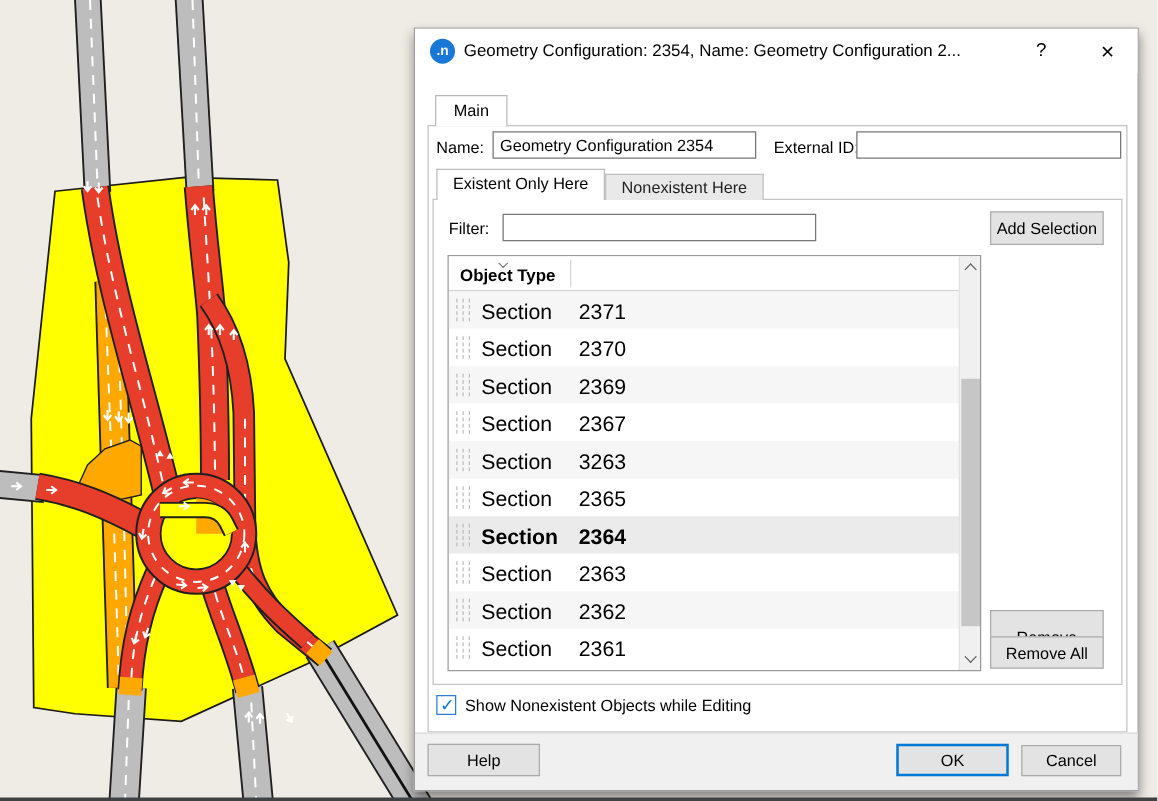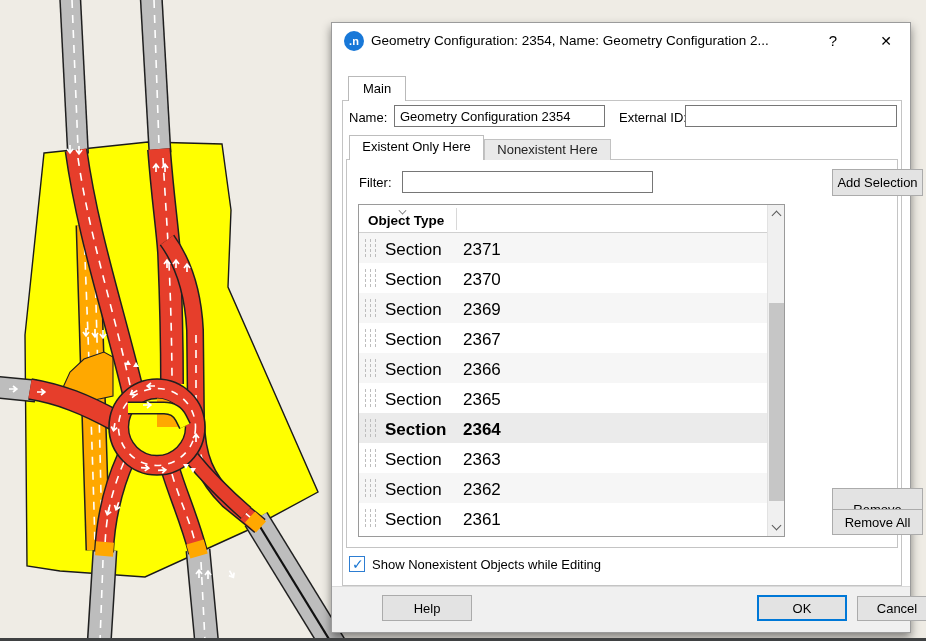--- a/index.html
+++ b/index.html
@@ -58,21 +58,21 @@
   .lbl{position:absolute;white-space:nowrap;}
   .tinput{position:absolute;border:1px solid var(--input-border);background:#fff;height:22px;
     font:13px "Liberation Sans",sans-serif;padding:0 5px;outline:none;}
 
   .tab2{position:absolute;line-height:22px;text-align:center;z-index:3;}
   .tab2.active{left:17px;top:112px;width:135px;height:25px;background:#fff;border:1px solid #BDBDBD;border-bottom:none;}
   .tab2.inactive{left:152px;top:116px;width:127px;height:21px;background:#E9E9E9;border:1px solid #C2C2C2;border-bottom:none;line-height:19px;color:#222;}
   .pane-inner{position:absolute;left:14px;top:136px;width:552px;height:389px;border:1px solid var(--pane-border);background:#fff;}
 
   .btn{position:absolute;background:var(--button-bg);border:1px solid var(--button-border);
-    font:13px "Liberation Sans",sans-serif;text-align:center;cursor:default;display:flex;align-items:center;justify-content:center;margin-left:40px;}
+    font:13px "Liberation Sans",sans-serif;text-align:center;cursor:default;display:flex;align-items:center;justify-content:center;}
   .btn-add{left:460px;top:146px;width:91px;height:27px;}
   .btn-remove{left:460px;top:465px;width:91px;height:42px;}
   .btn-removeall{left:460px;top:486px;width:91px;height:26px;}
   .btn-help{left:10px;top:572px;width:90px;height:26px;}
   .btn-ok{left:385px;top:572px;width:90px;height:26px;border:2px solid var(--accent-blue);}
   .btn-cancel{left:485px;top:573px;width:80px;height:25px;}
 
   
   .obj-table{position:absolute;left:26px;top:181px;width:427px;height:333px;border:1px solid #9A9A9A;background:#fff;overflow:hidden;}
   .thead{position:absolute;left:0;top:0;width:410px;height:28px;background:#fff;border-bottom:1px solid #D0D0D0;font-weight:bold;font-size:13.5px;}
@@ -311,21 +311,21 @@
     <span class="cell-obj">2367</span>
   </div>
 
   <div class="trow alt">
     <span class="sec-icon">
               <i></i>
               <i></i>
               <i></i>
             </span>
     <span class="cell-type">Section</span>
-    <span class="cell-obj">2366</span>
+    <span class="cell-obj">3263</span>
   </div>
 
   <div class="trow">
     <span class="sec-icon">
               <i></i>
               <i></i>
               <i></i>
             </span>
     <span class="cell-type">Section</span>
     <span class="cell-obj">2365</span>

